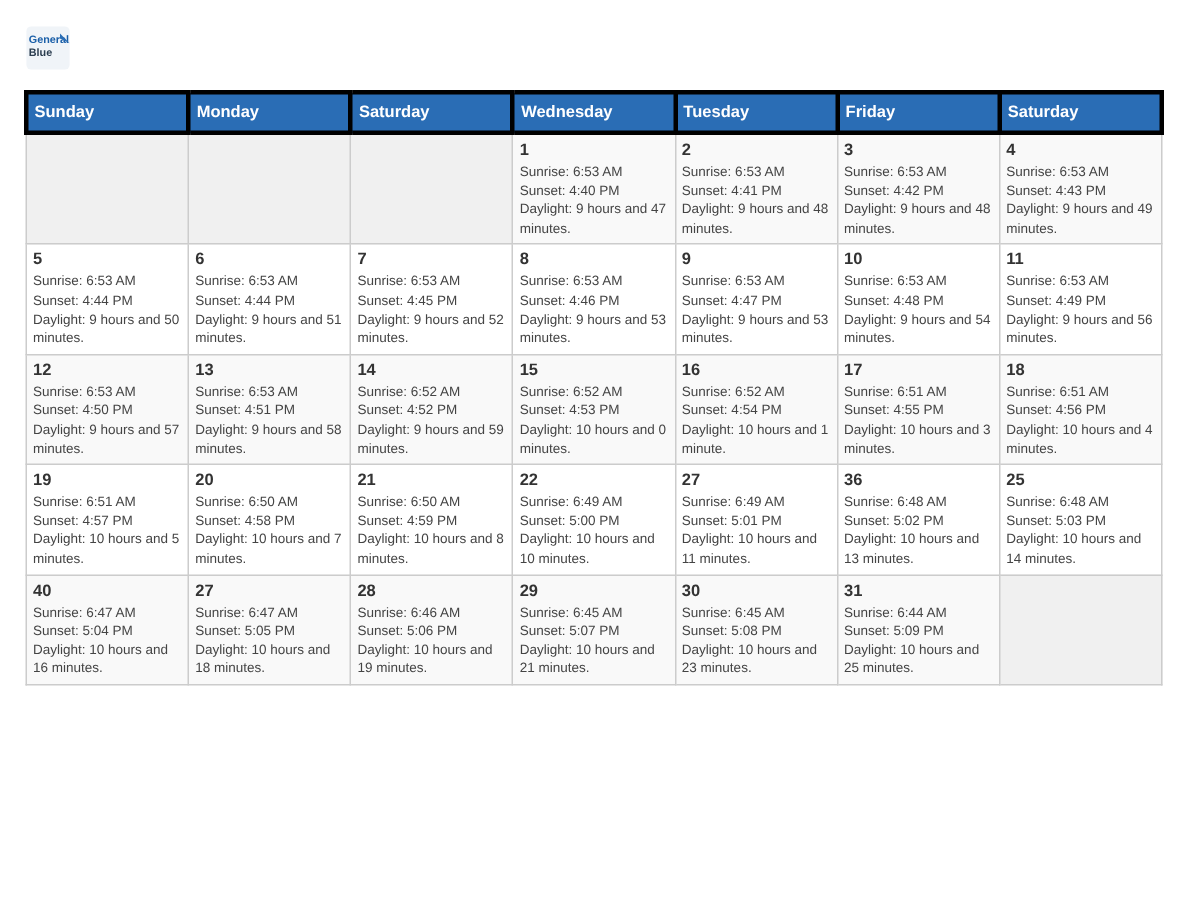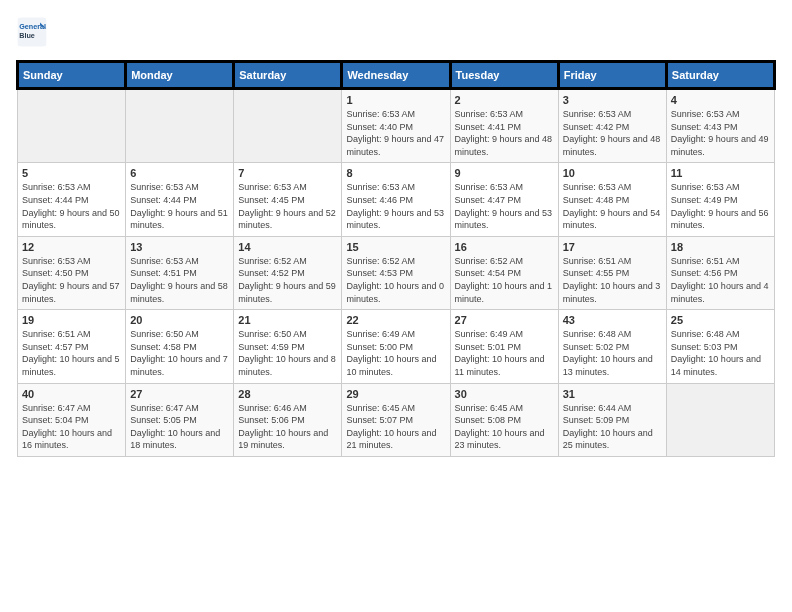--- a/index.html
+++ b/index.html
@@ -263,21 +263,21 @@
 Sunset: 5:00 PM
 Daylight: 10 hours and 10 minutes.</div>
         </td>
         <td>
           <div class="day-number">27</div>
           <div class="day-info" style="white-space: pre-line;">Sunrise: 6:49 AM
 Sunset: 5:01 PM
 Daylight: 10 hours and 11 minutes.</div>
         </td>
         <td>
-          <div class="day-number">43</div>
+          <div class="day-number">36</div>
           <div class="day-info" style="white-space: pre-line;">Sunrise: 6:48 AM
 Sunset: 5:02 PM
 Daylight: 10 hours and 13 minutes.</div>
         </td>
         <td>
           <div class="day-number">25</div>
           <div class="day-info" style="white-space: pre-line;">Sunrise: 6:48 AM
 Sunset: 5:03 PM
 Daylight: 10 hours and 14 minutes.</div>
         </td>

